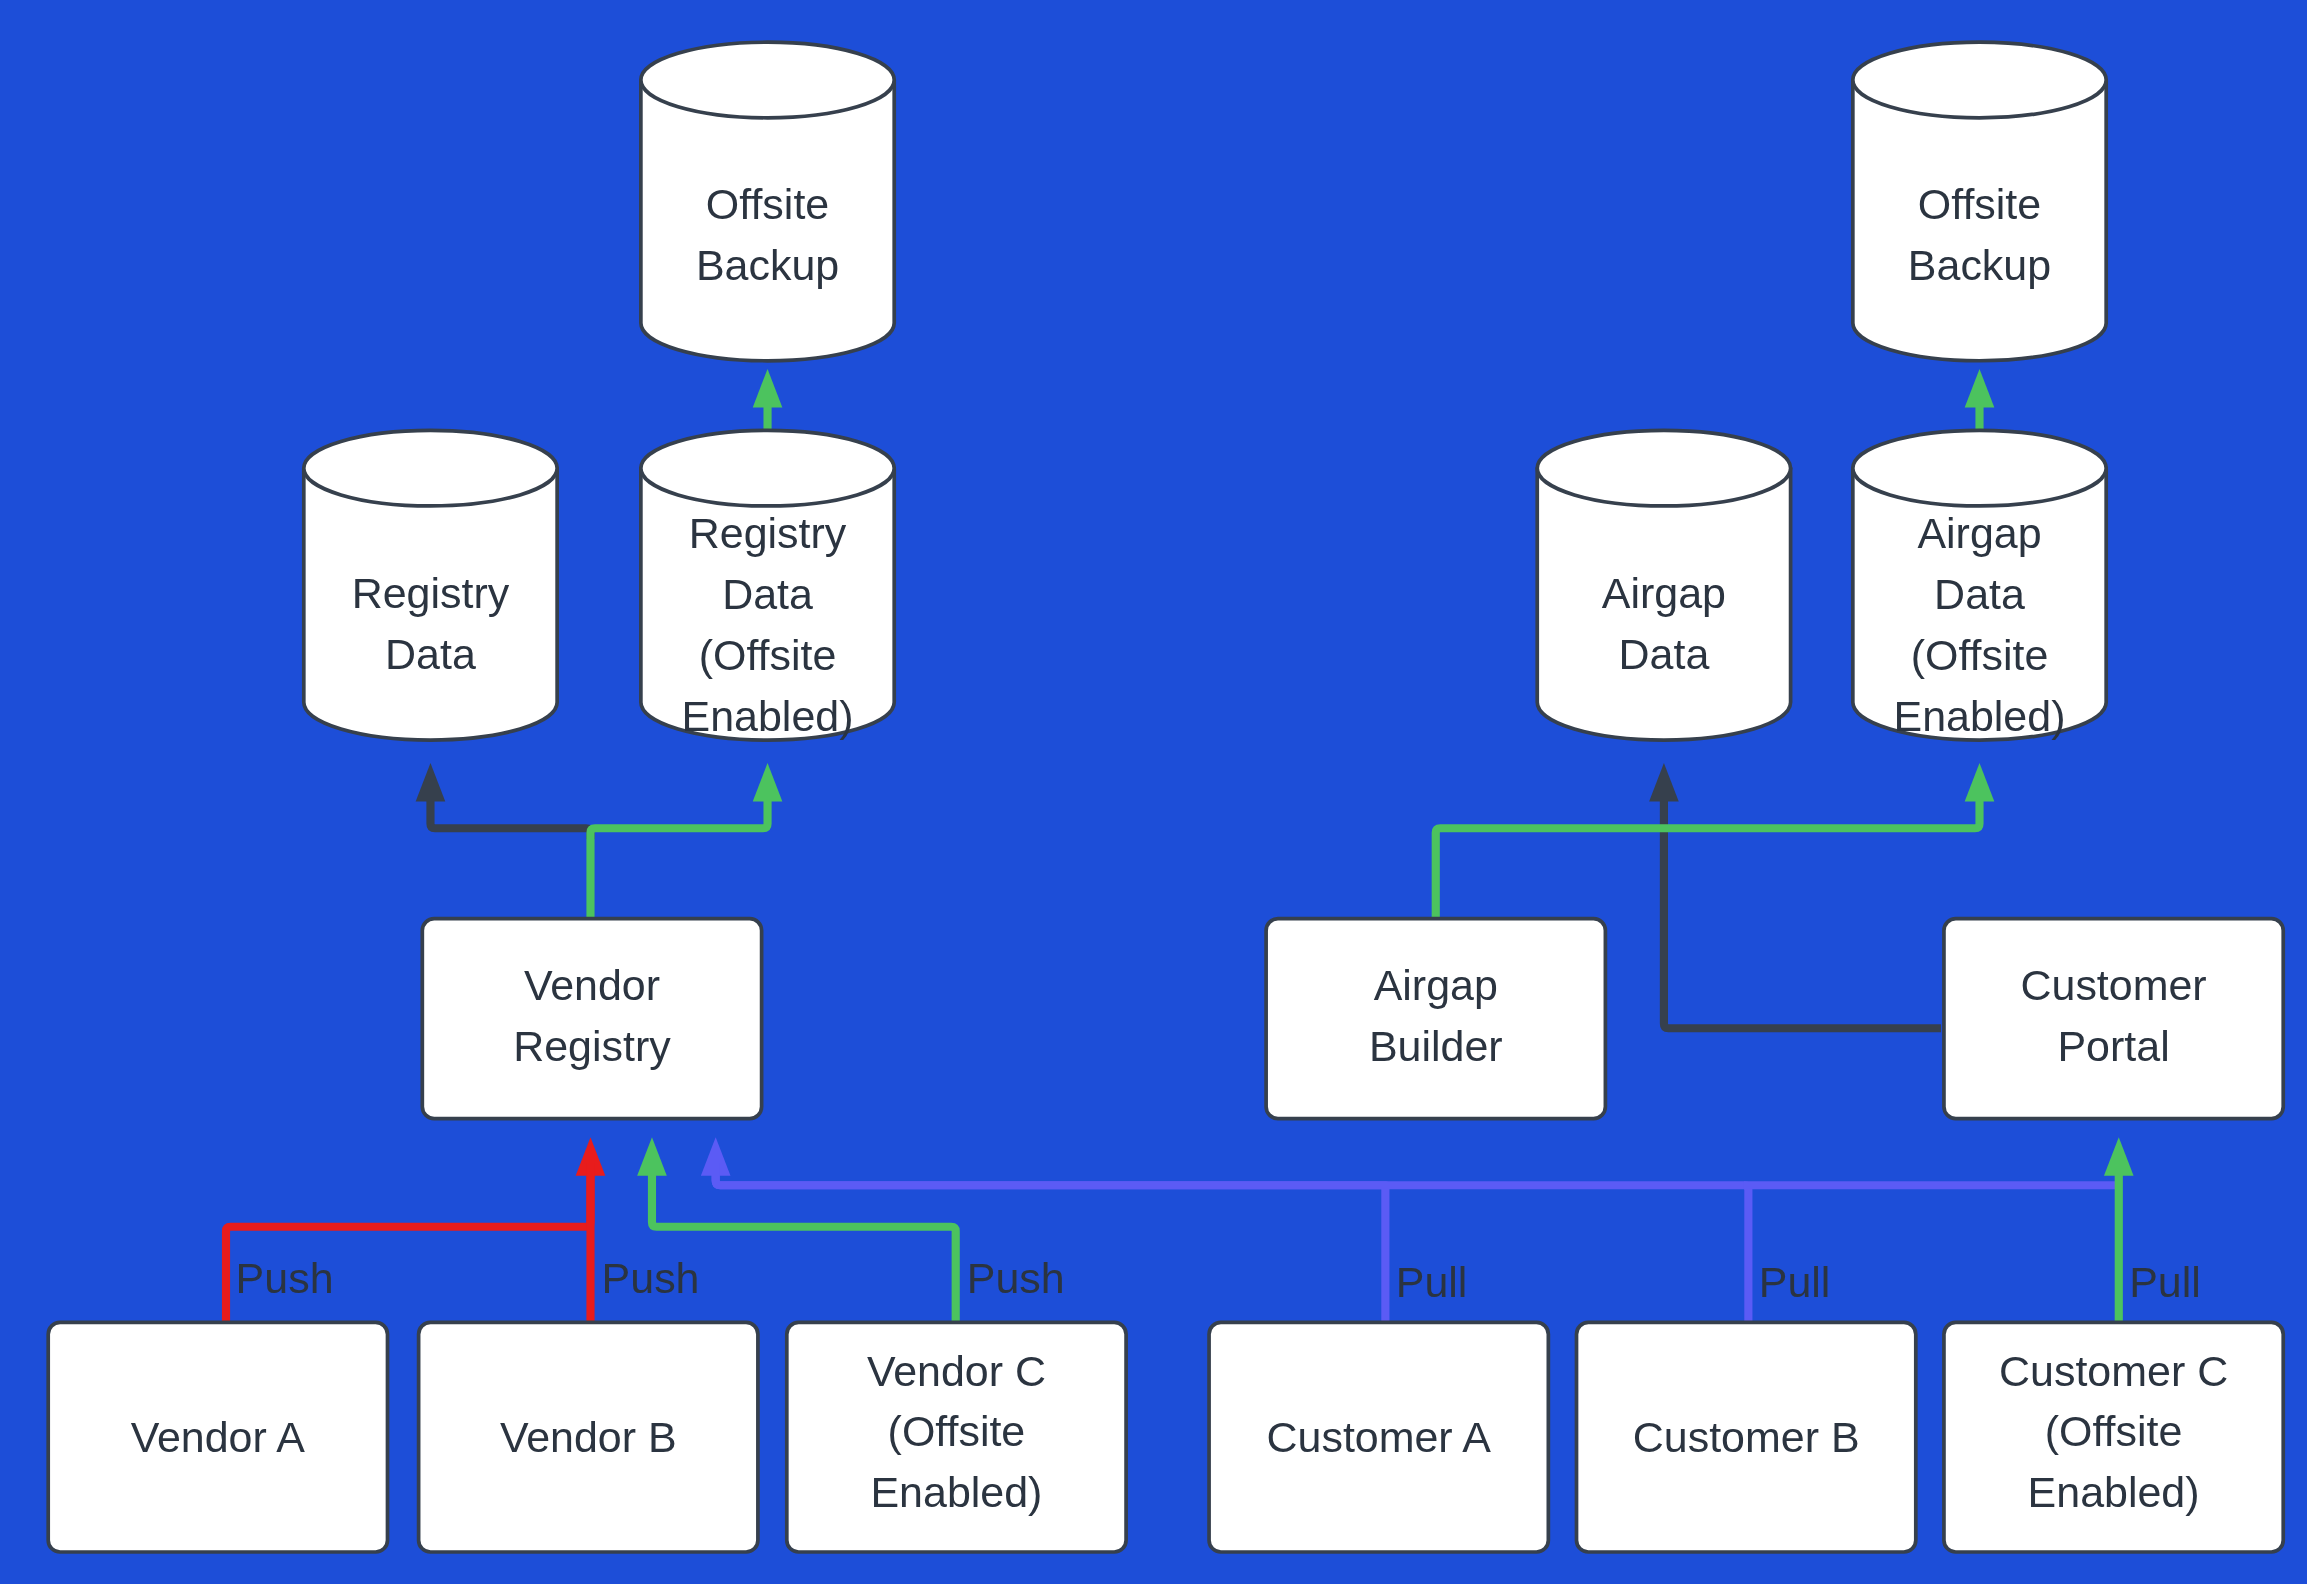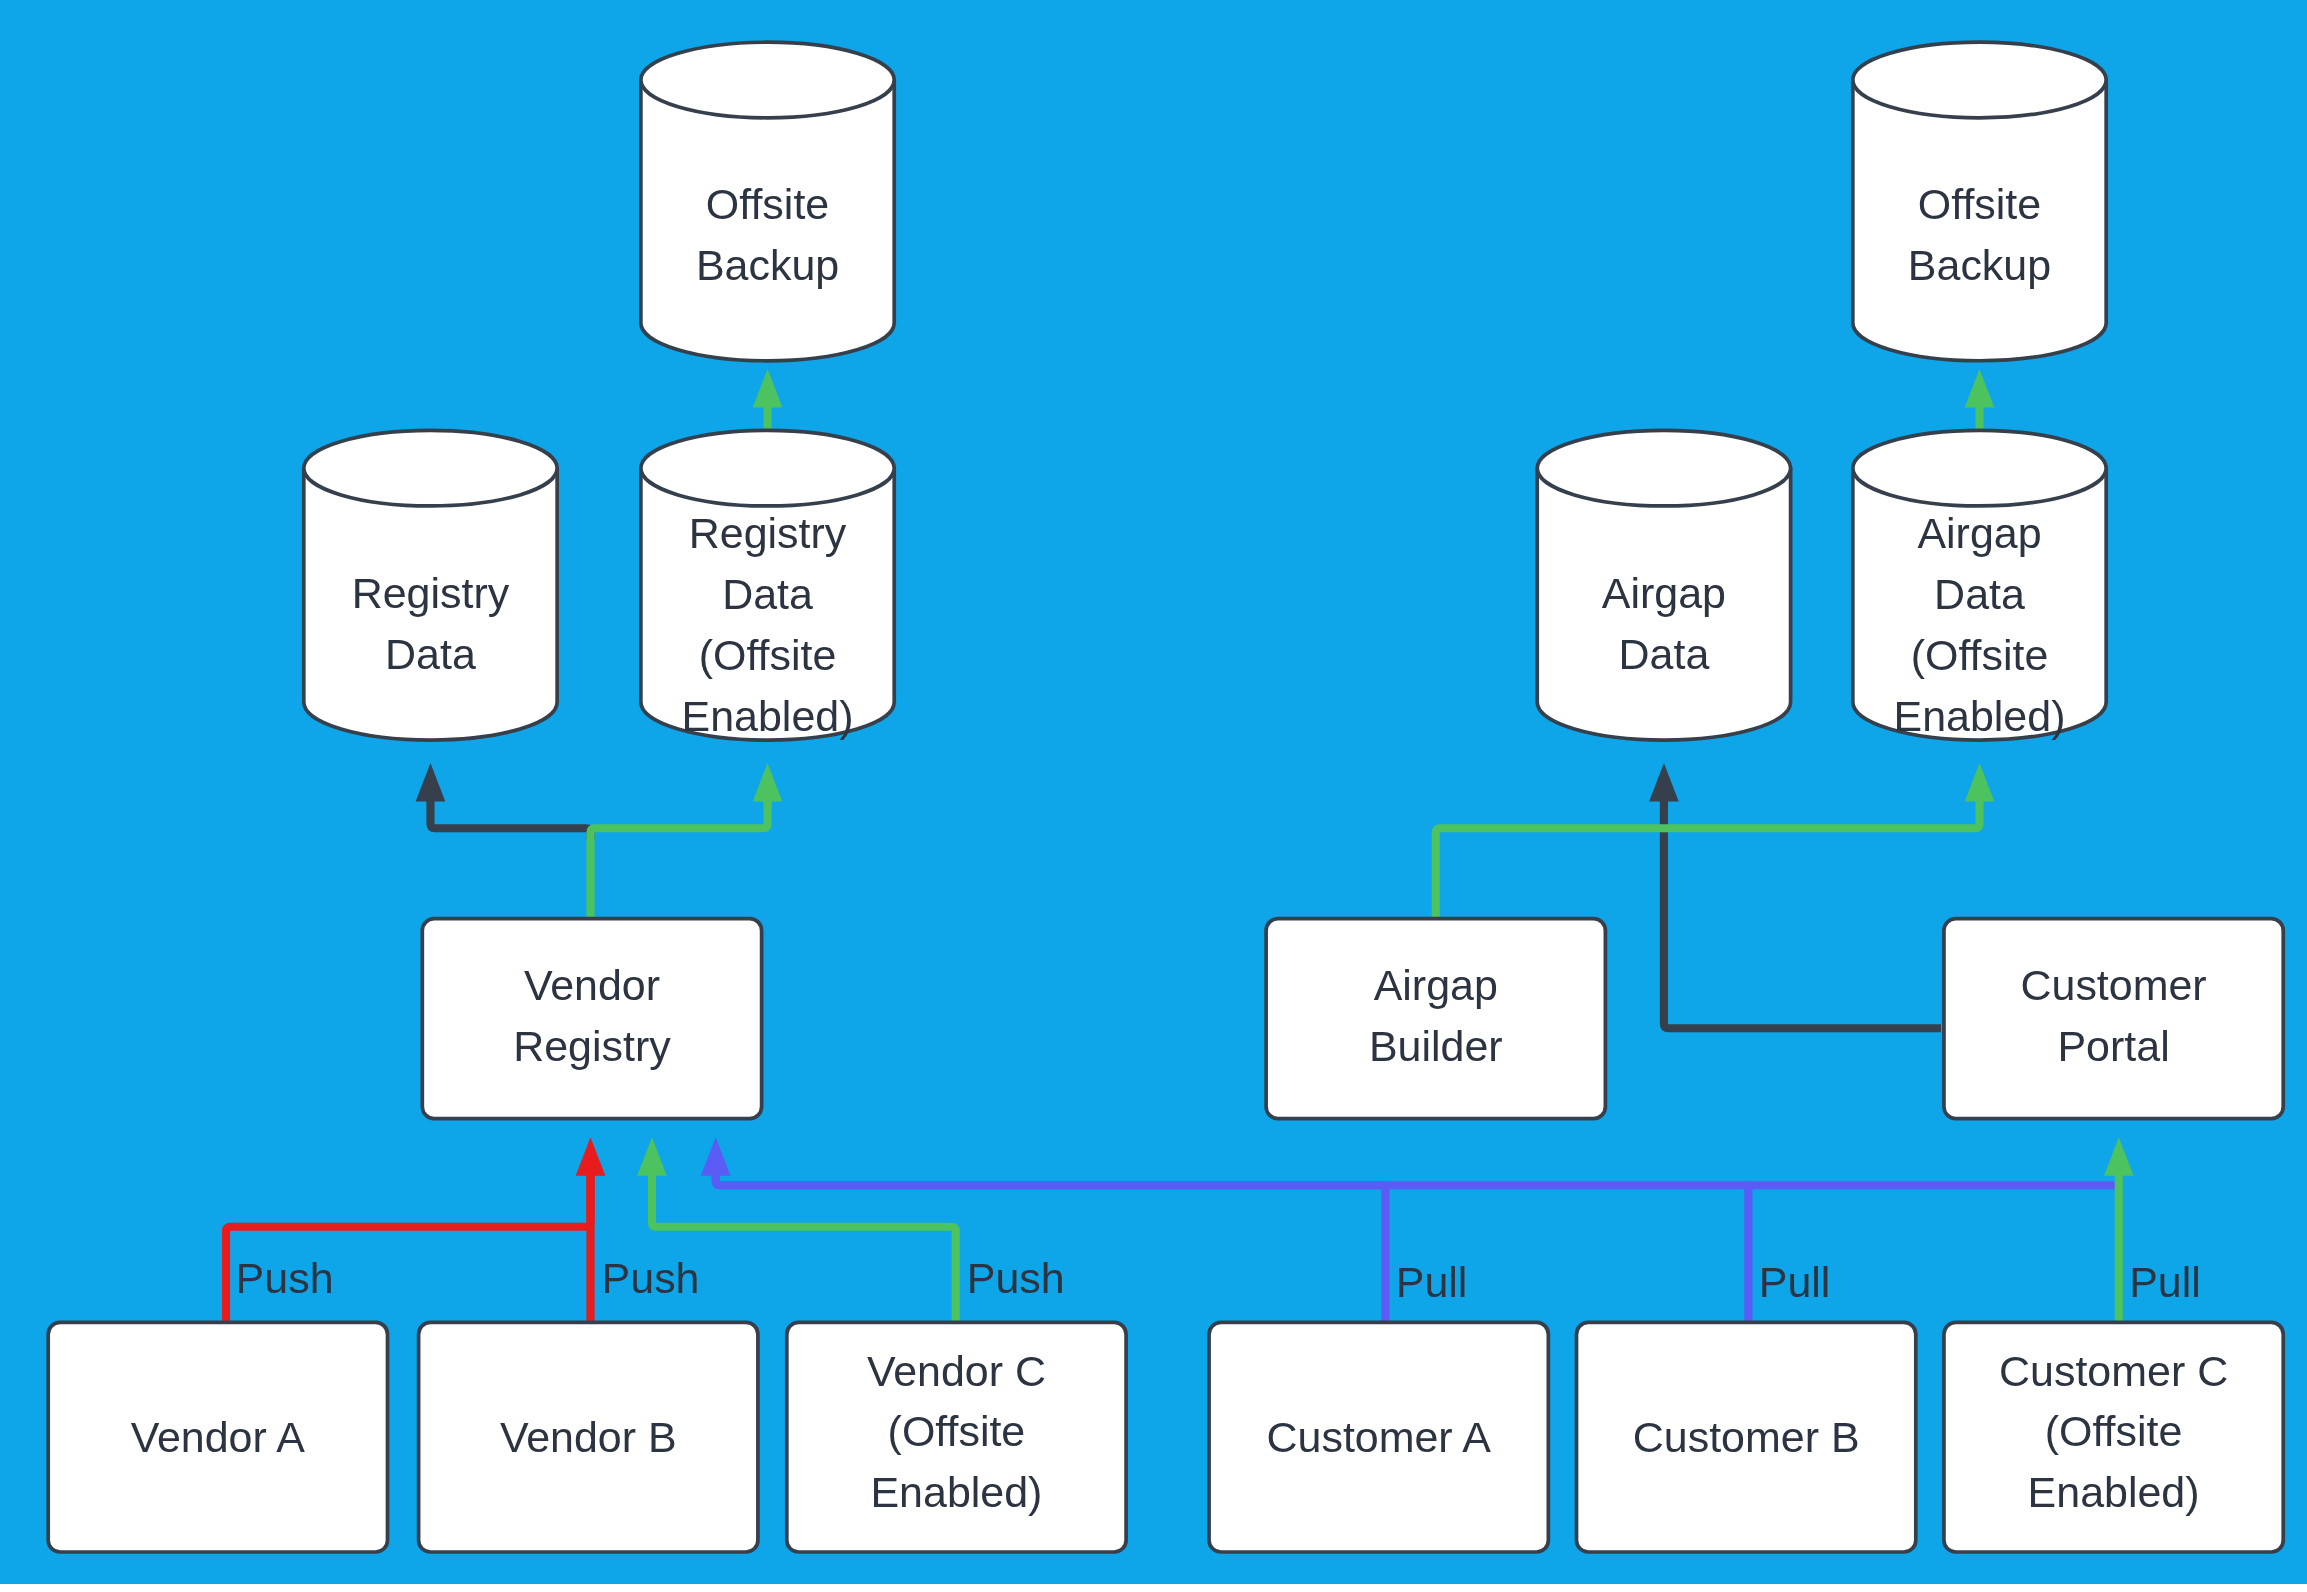--- a/index.html
+++ b/index.html
@@ -7,21 +7,21 @@
     padding: 0;
     background: #ffffff;
   }
   body {
     font-family: "Liberation Sans", sans-serif;
   }
   #diagram-root {
     position: relative;
     width: 2307px;
     height: 1584px;
-    background: #0ea5e9;
+    background: #1d4ed8;
     overflow: hidden;
   }
   svg#diagram-svg {
     position: absolute;
     top: 0; left: 0;
     width: 2307px;
     height: 1592px;
     display: block;
   }
   .node-shape {

